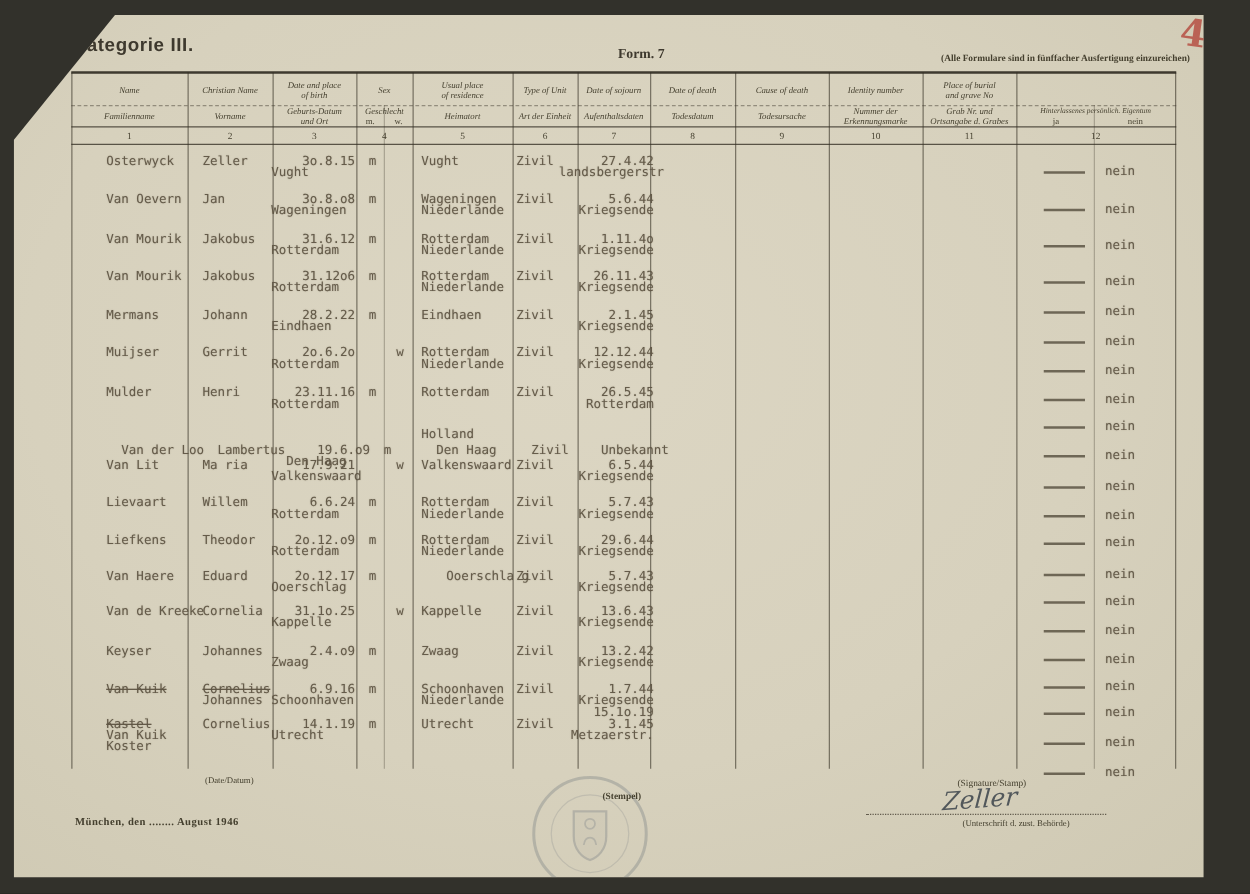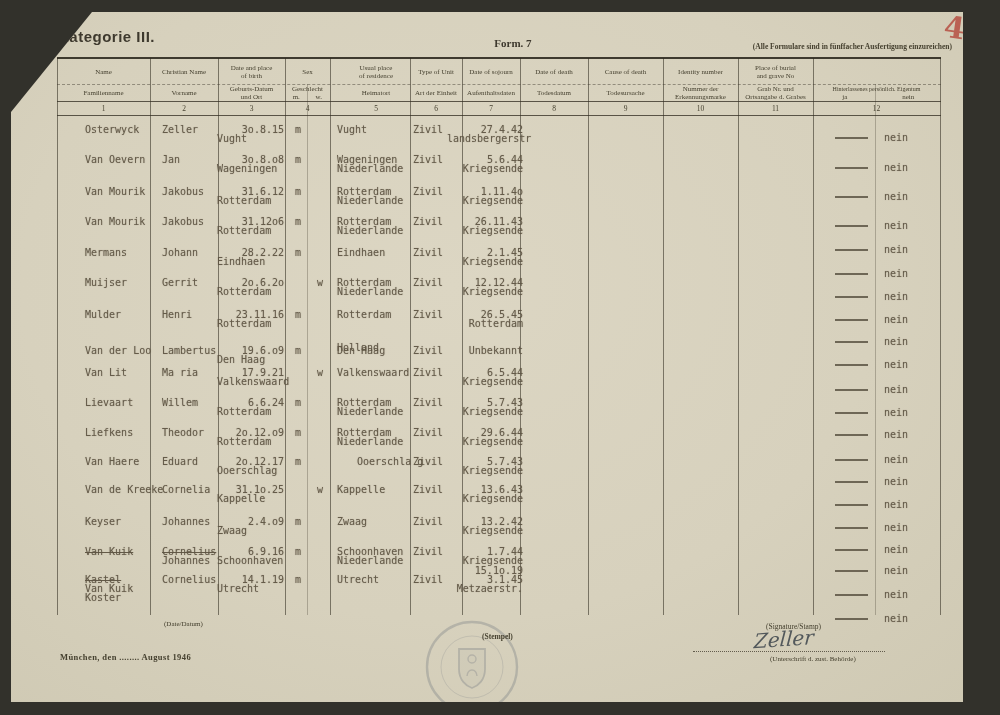--- a/index.html
+++ b/index.html
@@ -13,21 +13,21 @@
   .hline{position:absolute;height:1px;background:rgba(52,47,36,.78);}
   .hline.thick{height:2px;background:rgba(45,41,31,.9);}
   .hline.dashed{height:0;background:none;border-top:1px dashed rgba(62,56,44,.45);}
   .typed{position:absolute;font:10px "DejaVu Sans Mono",monospace;color:rgba(94,85,67,.92);
          white-space:nowrap;text-shadow:0 0 1px rgba(94,85,67,.45);line-height:10px;}
   .typed.struck{text-decoration:line-through;}
   .dashmark{position:absolute;width:33px;height:0;border-top:2px solid rgba(84,76,60,.8);}
   .printed{position:absolute;color:#45402f;white-space:nowrap;}
   .hdr{position:absolute;}
   .hcell{position:absolute;top:0;height:57px;font-size:7px;color:#474231;text-align:center;}
-  .hl{line-height:8px;white-space:nowrap;}
+  .hl{line-height:8px;white-space:nowrap;font-style:italic;}
   .hen{position:absolute;top:1px;left:0;right:0;height:25px;display:flex;flex-direction:column;
        justify-content:center;align-items:center;}
   .hde{position:absolute;top:27px;left:0;right:0;height:16px;display:flex;flex-direction:column;
        justify-content:center;align-items:center;}
   .hnum{position:absolute;top:46px;left:0;right:0;font-size:7.5px;}
   .hsub{display:flex;width:100%;}
   .hsub div{flex:1;text-align:center;line-height:8px;}
   .trow{position:absolute;left:0;width:883px;height:30px;}
   #title{left:58px;top:28px;font-family:"Liberation Sans",sans-serif;font-size:15px;
          font-weight:bold;color:#3e392e;letter-spacing:.5px;}
@@ -112,21 +112,21 @@
             </div>
             <div class="hde">
               <div class="hl">Geschlecht</div>
               <div class="hsub">
                 <div>m.</div>
                 <div>w.</div>
               </div>
             </div>
             <div class="hnum">4</div>
           </div>
-          <div class="hcell" style="left: 273px; width: 80px; padding-left: 12px;">
+          <div class="hcell" style="left: 273px; width: 80px;">
             <div class="hen">
               <div class="hl">Usual place</div>
               <div class="hl">of residence</div>
             </div>
             <div class="hde">
               <div class="hl">Heimatort</div>
             </div>
             <div class="hnum">5</div>
           </div>
           <div class="hcell" style="left: 353px; width: 52px;">
@@ -273,21 +273,21 @@
             <div class="typed" style="left: 105px; top: 5px;">Henri</div>
             <div class="typed" style="left: 155px; top: 5px; width: 72px; text-align: right;">23.11.16</div>
             <div class="typed" style="left: 160px; top: 14px;">Rotterdam</div>
             <div class="typed" style="left: 230px; top: 5px; width: 22px; text-align: center;">m</div>
             <div class="typed" style="left: 280px; top: 5px;">Rotterdam</div>
             <div class="typed" style="left: 280px; top: 14px; margin-top: 24px;">Holland</div>
             <div class="typed" style="left: 356px; top: 5px;">Zivil</div>
             <div class="typed" style="left: 390px; top: 5px; width: 76px; text-align: right;">26.5.45</div>
             <div class="typed" style="left: 390px; top: 14px; width: 76px; text-align: right;">Rotterdam</div>
           </div>
-          <div class="trow" style="top: 341px;">
+          <div class="trow" style="top: 351px; margin-left: 12px;">
             <div class="typed" style="left: 28px; top: 5px;">Van der Loo</div>
             <div class="typed" style="left: 105px; top: 5px;">Lambertus</div>
             <div class="typed" style="left: 155px; top: 5px; width: 72px; text-align: right;">19.6.o9</div>
             <div class="typed" style="left: 160px; top: 14px;">Den Haag</div>
             <div class="typed" style="left: 230px; top: 5px; width: 22px; text-align: center;">m</div>
             <div class="typed" style="left: 280px; top: 5px;">Den Haag</div>
             <div class="typed" style="left: 356px; top: 5px;">Zivil</div>
             <div class="typed" style="left: 390px; top: 5px; width: 76px; text-align: right;">Unbekannt</div>
           </div>
           <div class="trow" style="top: 363px;">

